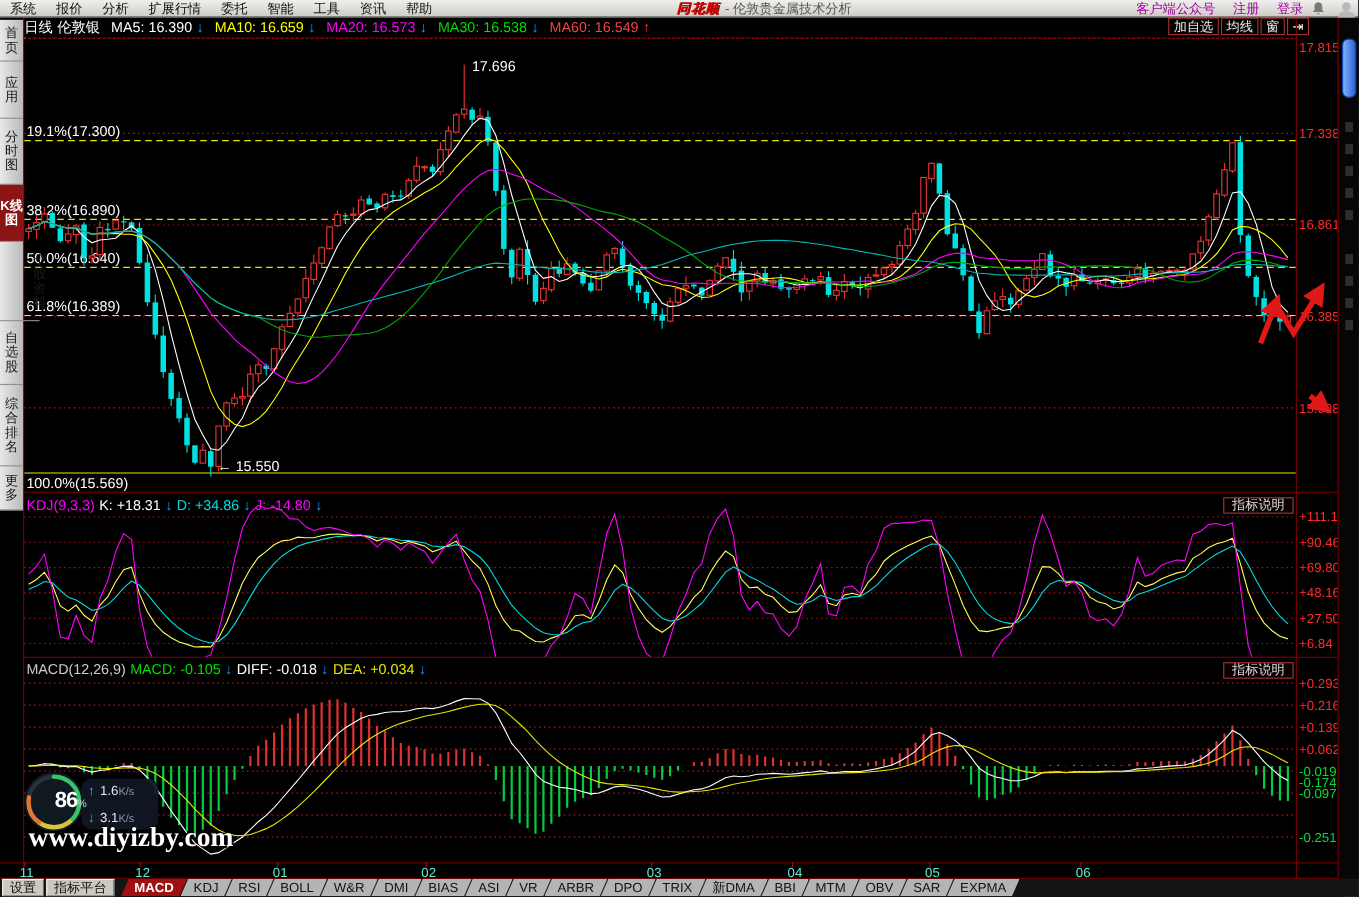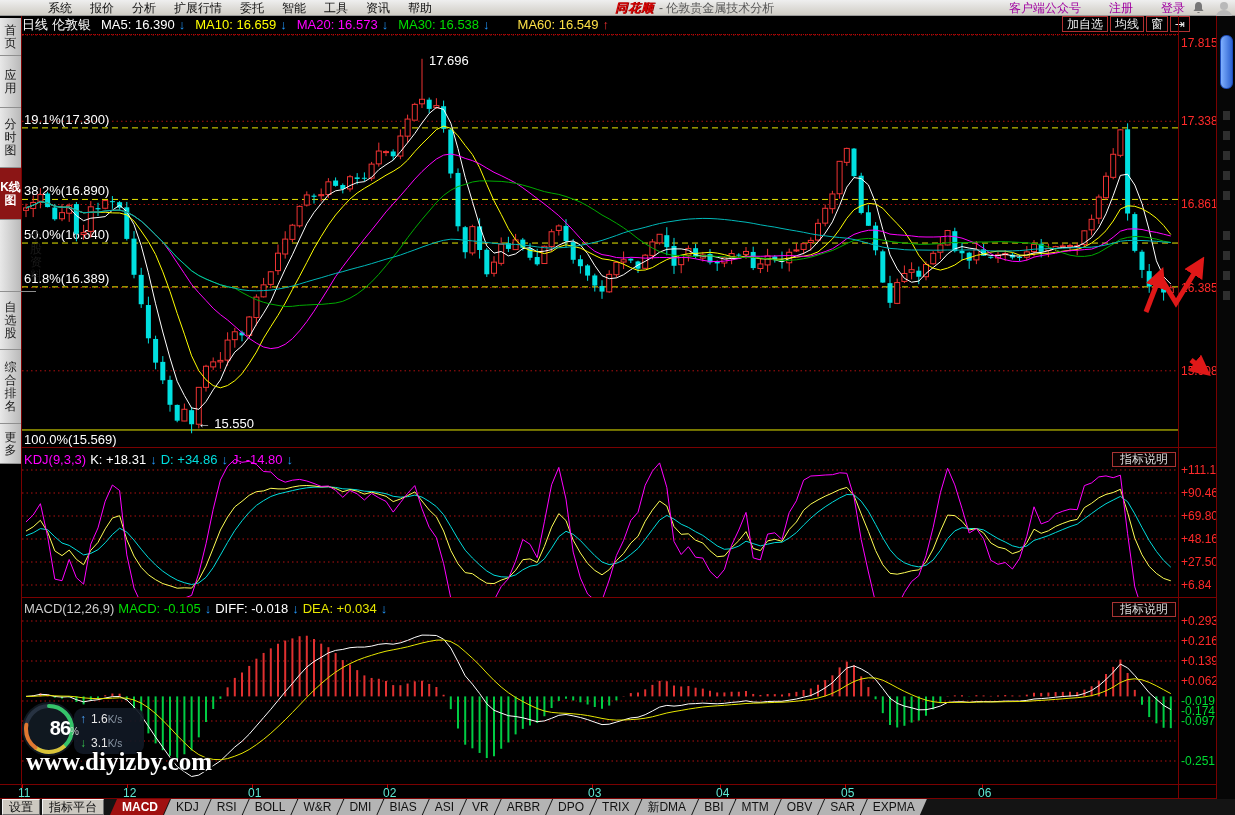--- a/index.html
+++ b/index.html
@@ -10,21 +10,21 @@
   
   #menubar { position:absolute; left:0; top:0; width:1235px; height:16px;
     background:linear-gradient(#efefef,#cfccc4); border-bottom:1px solid #9a9a9a;
     display:flex; align-items:center; font-size:12px; color:#111; z-index:10; }
   .menu-item { padding:0 9px; height:16px; line-height:16px; cursor:default; }
   #title-box { position:absolute; left:615px; top:0; height:16px; line-height:16px; display:flex; gap:5px; }
   #ths-logo { color:#d40000; font-weight:bold; font-style:italic; letter-spacing:1px;
     text-shadow:1px 0 0 #8b0000; }
   #title-rest { color:#555; }
   #menubar-right { position:absolute; right:50px; top:0; height:16px; line-height:16px;
-    display:flex; gap:28px; color:#a000a0; }
+    display:flex; gap:16px; color:#a000a0; }
   #menubar-right span { cursor:pointer; }
   .mb-icon { position:absolute; top:1px; }
 
   
   #sidebar { position:absolute; left:0; top:18px; width:21px; height:446px;
     background:linear-gradient(90deg,#e8e8e8,#b9b9b9); z-index:5; }
   .side-item { width:21px; text-align:center; font-size:12px; line-height:13px;
     color:#1a1a1a; border-bottom:1px solid #8f8f8f; display:flex; flex-direction:column;
     justify-content:center; align-items:center; word-break:break-all; cursor:pointer; }
   .side-item.active { background:#8b1515; color:#fff; font-weight:bold; }
@@ -95,21 +95,21 @@
     text-shadow:2px 2px 1px #000,-1px -1px 1px #000; }
 
   #anno-overlay { position:absolute; left:0; top:0; z-index:7; pointer-events:none; }
 </style>
 </head>
 <body>
 
 <div id="app">
 
   <div id="menubar">
-    <div id="menu-items" style="display: flex; padding-left: 39px;">
+    <div id="menu-items" style="display: flex;">
         <span class="menu-item">系统</span>
         <span class="menu-item">报价</span>
         <span class="menu-item">分析</span>
         <span class="menu-item">扩展行情</span>
         <span class="menu-item">委托</span>
         <span class="menu-item">智能</span>
         <span class="menu-item">工具</span>
         <span class="menu-item">资讯</span>
         <span class="menu-item">帮助</span>
       </div>
@@ -146,21 +146,21 @@
       <span style="color: rgb(255, 255, 255);">日线</span>
       <span style="color: rgb(255, 255, 255); margin-right: 6px;">伦敦银</span>
       <span style="color: rgb(255, 255, 255);">MA5: 16.390</span>
       <span style="color: rgb(34, 153, 255); margin-right: 6px;">↓</span>
       <span style="color: rgb(255, 255, 0);">MA10: 16.659</span>
       <span style="color: rgb(34, 153, 255); margin-right: 6px;">↓</span>
       <span style="color: rgb(255, 0, 255);">MA20: 16.573</span>
       <span style="color: rgb(34, 153, 255); margin-right: 6px;">↓</span>
       <span style="color: rgb(0, 221, 0);">MA30: 16.538</span>
       <span style="color: rgb(34, 153, 255); margin-right: 6px;">↓</span>
-      <span style="color: #fde047; margin-left: 18px;">MA60: 16.549</span>
+      <span style="color: #ef4444;">MA60: 16.549</span>
       <span style="color: rgb(255, 51, 51); margin-right: 6px;">↑</span>
     </div>
   <div id="header-buttons">
       <div class="hdr-btn">加自选</div>
       <div class="hdr-btn">均线</div>
       <div class="hdr-btn">窗</div>
       <div class="hdr-btn">⇥</div>
     </div>
 
   <div class="vline" style="left:21px; top:16px; height:783px;"></div>

